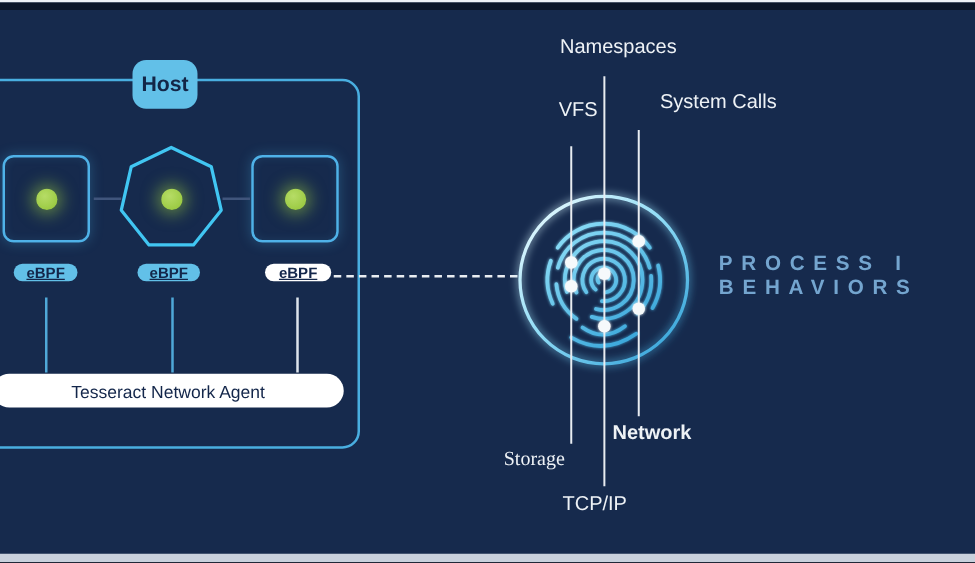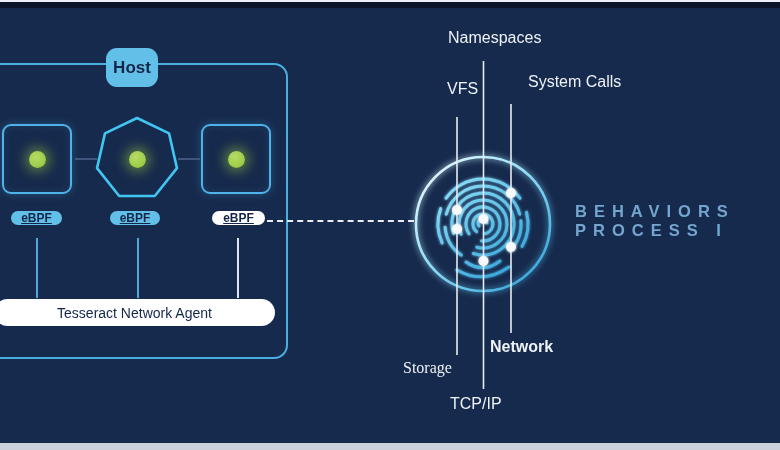--- a/index.html
+++ b/index.html
@@ -190,17 +190,17 @@
   </svg>
 
   <div id="lbl-namespaces" class="fp-label">Namespaces</div>
   <div id="lbl-vfs" class="fp-label">VFS</div>
   <div id="lbl-syscalls" class="fp-label">System Calls</div>
   <div id="lbl-network" class="fp-label">Network</div>
   <div id="lbl-storage" class="fp-label">Storage</div>
   <div id="lbl-tcpip" class="fp-label">TCP/IP</div>
 
   <div class="headline">
+    <div>PROCESS I</div>
     <div>BEHAVIORS</div>
-    <div>PROCESS I</div>
   </div>
 
 </div>
 
 </body></html>

